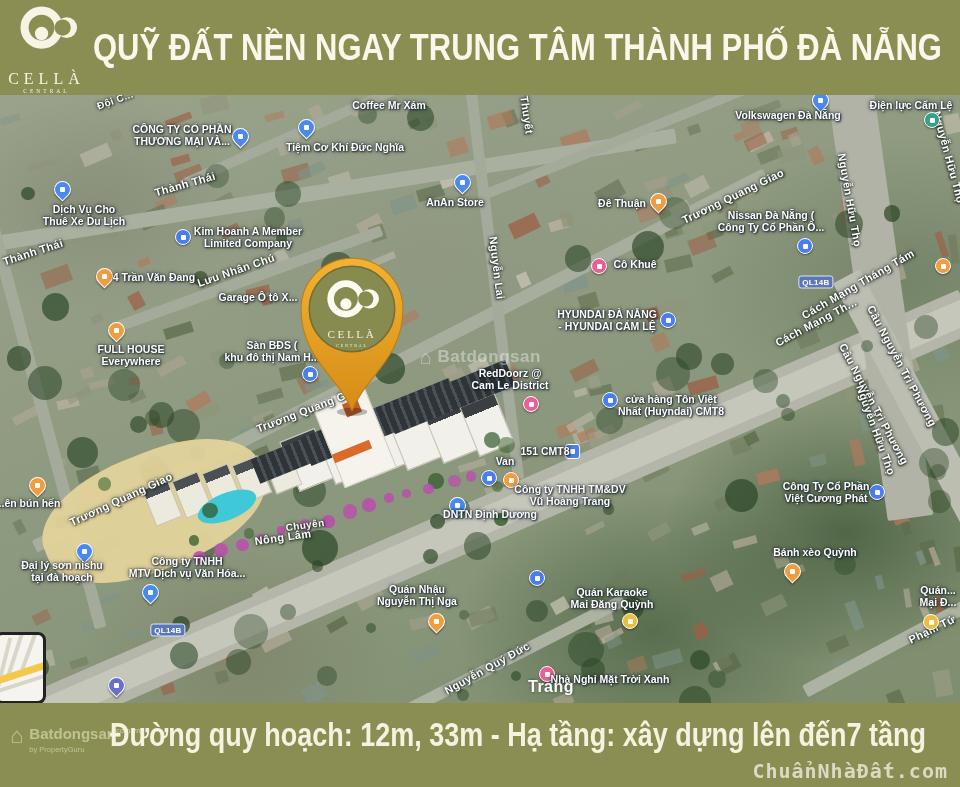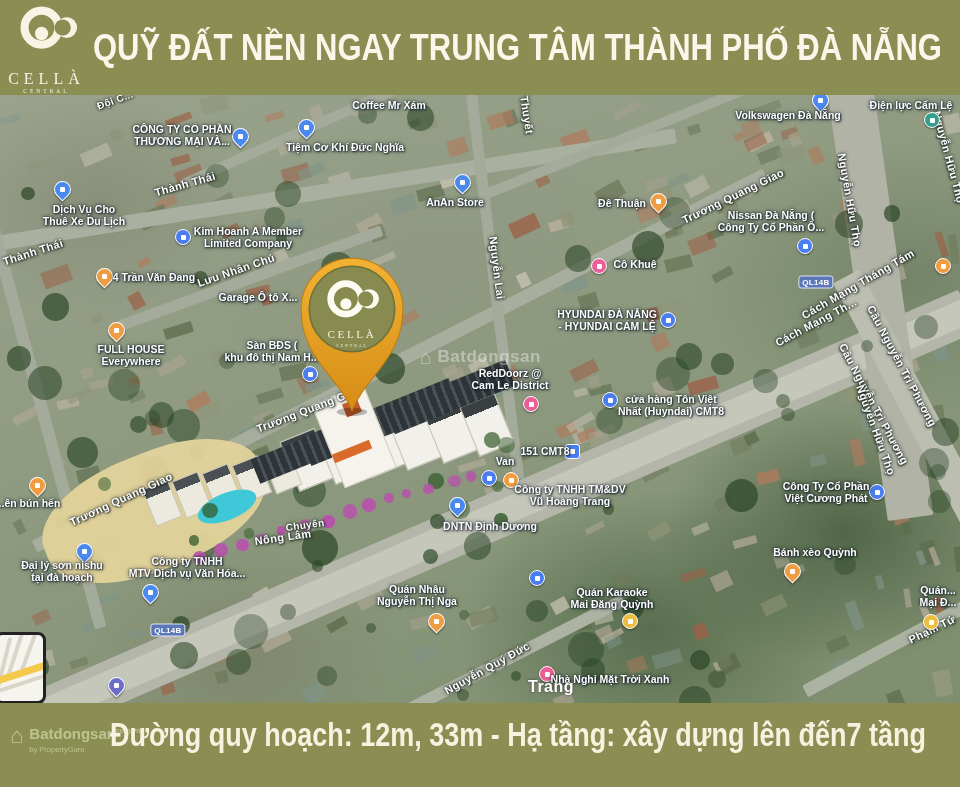--- a/index.html
+++ b/index.html
@@ -590,21 +590,21 @@
       <div class="place-label" style="left: 545px; top: 357px; transform: translate(-50%, -50%);">
         <div>151 CMT8</div>
       </div>
       <div class="place-label" style="left: 505px; top: 367px; transform: translate(-50%, -50%);">
         <div>Van</div>
       </div>
       <div class="place-label" style="left: 570px; top: 401px; transform: translate(-50%, -50%);">
         <div>Công ty TNHH TM&amp;DV</div>
         <div>Vũ Hoàng Trang</div>
       </div>
-      <div class="place-label" style="left: 490px; top: 432px; transform: translate(-50%, -50%); text-align: center;">
+      <div class="place-label" style="left: 490px; top: 420px; transform: translate(-50%, -50%); text-align: center;">
         <div>DNTN Định Dương</div>
       </div>
       <div class="place-label" style="left: 62px; top: 477px; transform: translate(-50%, -50%);">
         <div>Đại lý sơn nishu</div>
         <div>tại đà hoạch</div>
       </div>
       <div class="place-label" style="left: 187px; top: 473px; transform: translate(-50%, -50%);">
         <div>Công ty TNHH</div>
         <div>MTV Dịch vụ Văn Hóa...</div>
       </div>
@@ -799,14 +799,15 @@
 
   <div class="footer">
     <div class="f-wm">
       <span class="h-ico">⌂</span>
       <span>
         <span class="n"><span>Batdongsan</span><span class="d">com.vn</span></span>
         <div class="by">by PropertyGuru</div>
       </span>
     </div>
     <div class="f-text">Đường quy hoạch: 12m, 33m - Hạ tầng: xây dựng lên đến7 tầng</div>
+    <div class="f-site">ChuẩnNhàĐất.com</div>
   </div>
 </div>
 
 </body></html>

